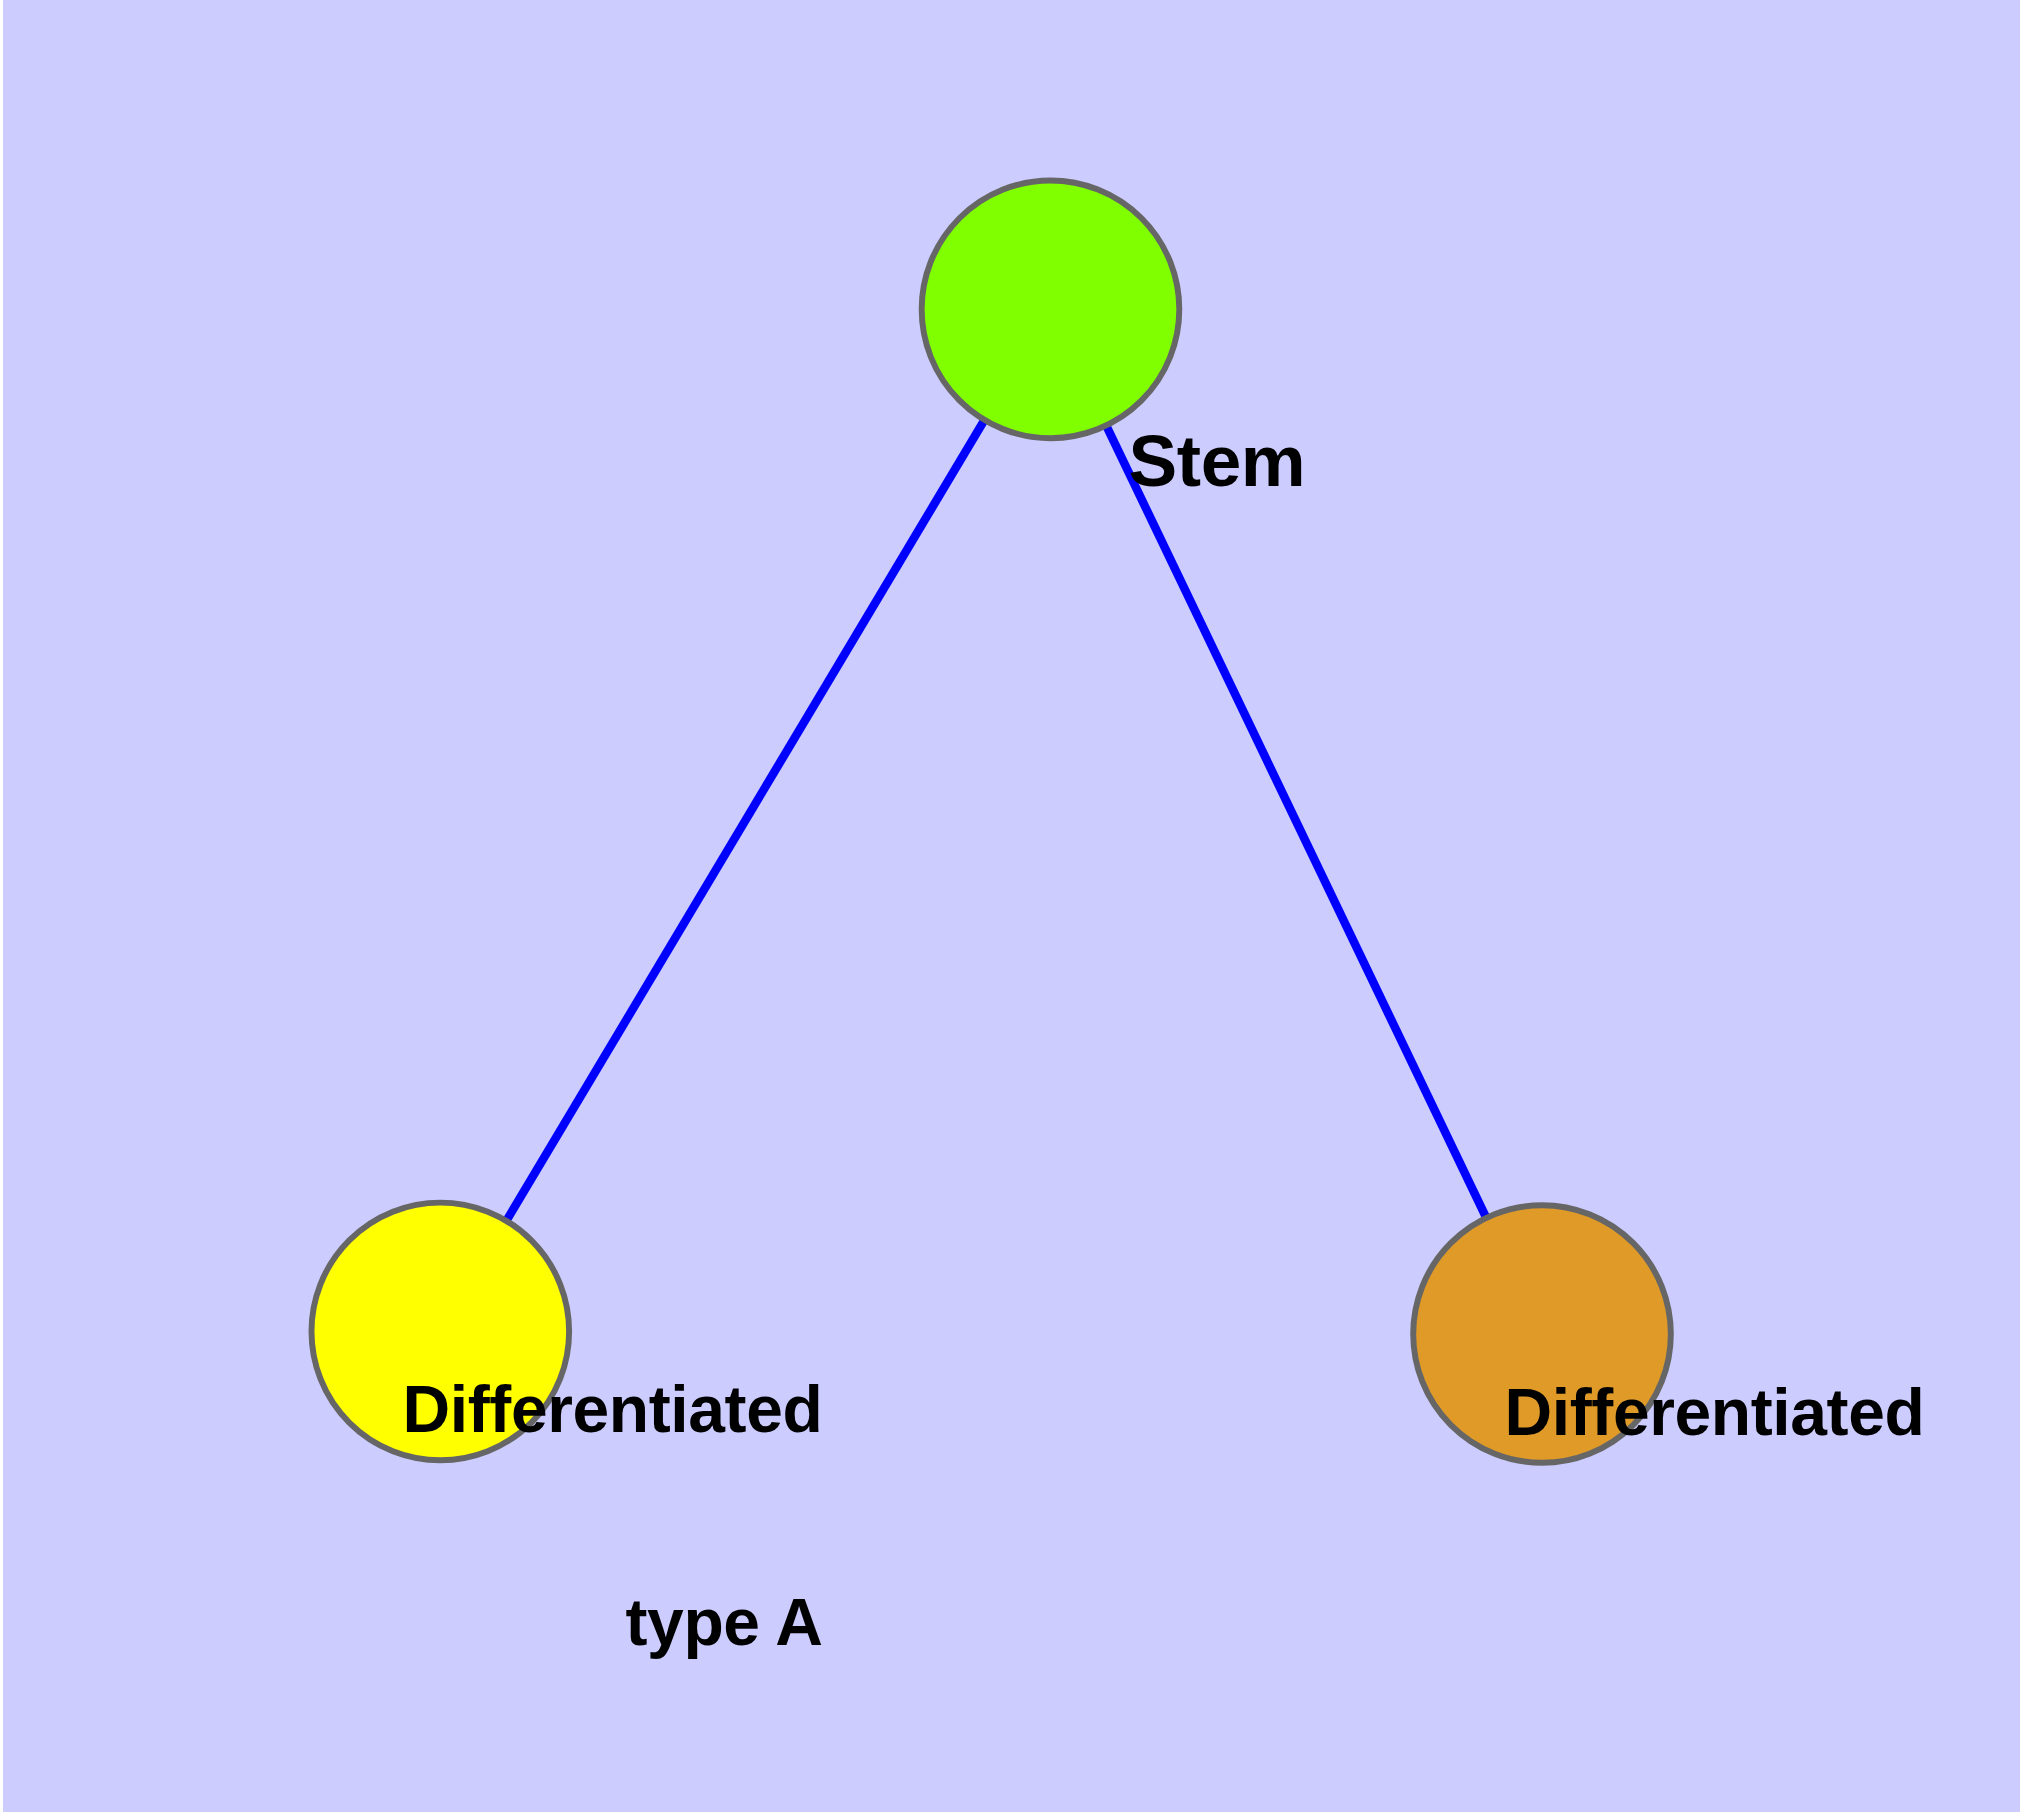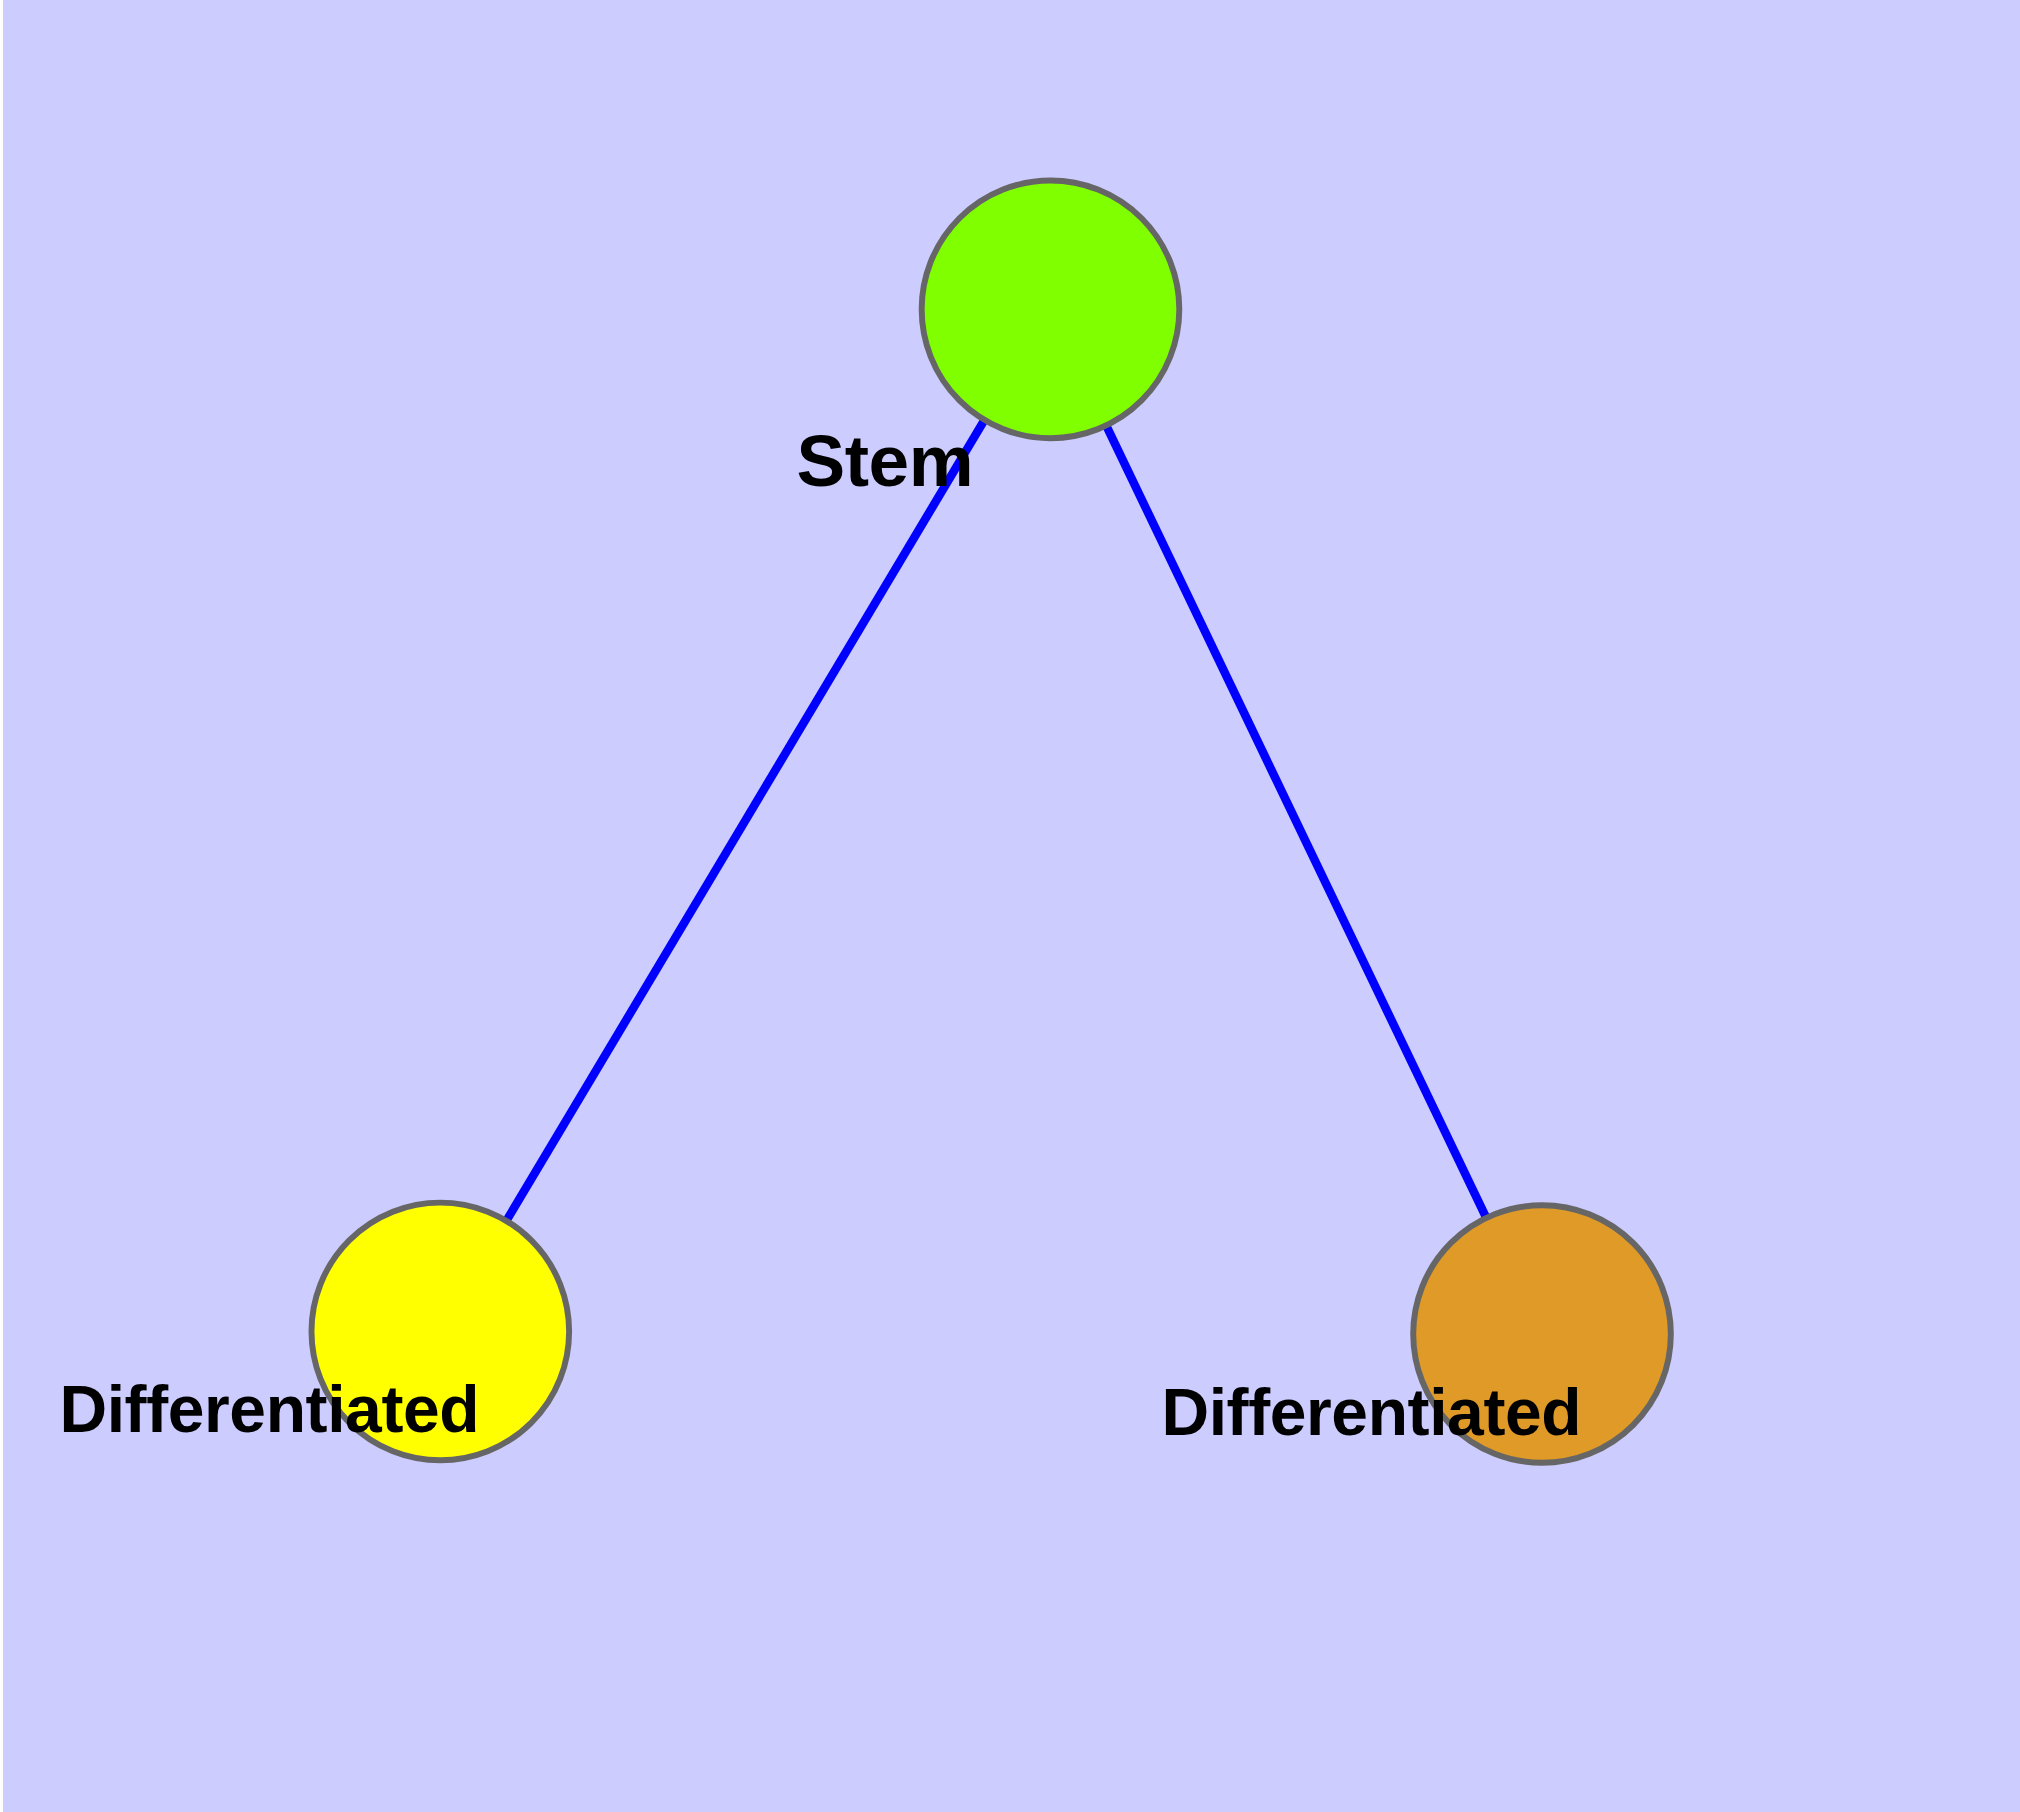--- a/index.html
+++ b/index.html
@@ -32,21 +32,21 @@
   #graph-svg {
     position: absolute;
     left: 0;
     top: 0;
     width: 2017px;
     height: 1812px;
     display: block;
   }
   .node-label {
     position: absolute;
-    text-align: left;
+    text-align: right;
     color: #000000;
     font-weight: bold;
     white-space: pre;
     line-height: 1.08;
     letter-spacing: -0.4px;
     pointer-events: none;
   }
   #label-stem {
     font-size: 73px;
     width: 509px;
@@ -86,20 +86,21 @@
         <circle cx="1816" cy="1574" r="152" fill="#e09a28" stroke="#666666" stroke-width="7"></circle>
       </g>
     </svg>
 
     <div class="node-label" id="label-stem">
       <span class="label-line">Stem</span>
     </div>
 
     <div class="node-label" id="label-a">
       <span class="label-line">Differentiated</span>
+      <span class="label-line">type A</span>
     </div>
 
     <div class="node-label" id="label-b">
       <span class="label-line">Differentiated</span>
     </div>
 
   </div>
 </div>
 
 

